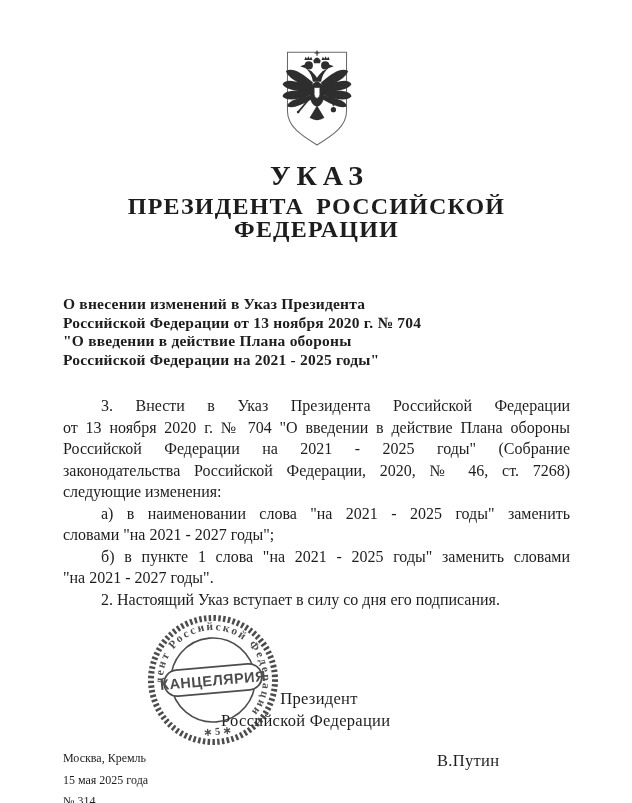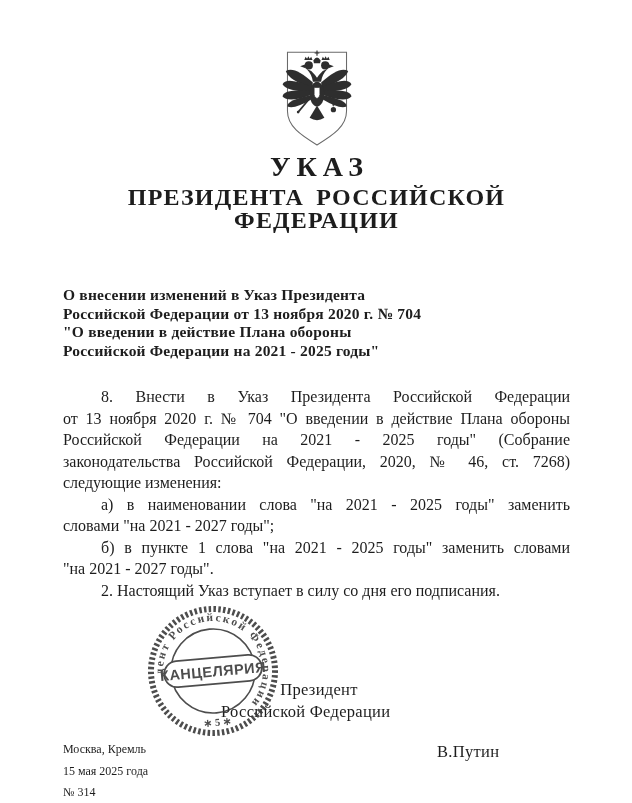--- a/index.html
+++ b/index.html
@@ -7,21 +7,21 @@
     width:632px;height:803px;background:#ffffff;
     font-family:"Liberation Serif", serif;
     color:#1d1d1d;
     -webkit-font-smoothing:antialiased;
     overflow:hidden;
   }
   .page{width:632px;height:803px;position:relative;box-sizing:border-box;padding:0 62px 0 63px;}
   .emblem-wrap{margin:46px auto 0;width:82px;height:106px;}
   .emblem-wrap svg{display:block;width:82px;height:106px;}
   .doc-type{
-    text-align:center;font-size:28px;font-weight:bold;
+    margin-top:9px;text-align:center;font-size:28px;font-weight:bold;
     letter-spacing:6px;padding-left:6px;line-height:30px;
   }
   .doc-issuer{
     margin-top:4px;text-align:center;font-size:24px;font-weight:bold;
     letter-spacing:1.2px;word-spacing:5px;line-height:23px;
   }
   .doc-title{
     margin-top:54px;text-align:left;font-weight:bold;
     font-size:15.5px;line-height:18.5px;letter-spacing:0.2px;
   }
@@ -79,21 +79,21 @@
   <div class="doc-issuer">ПРЕЗИДЕНТА РОССИЙСКОЙ ФЕДЕРАЦИИ</div>
 
   <div class="doc-title">
     <div>О внесении изменений в Указ Президента</div>
     <div>Российской Федерации от 13 ноября 2020 г. № 704</div>
     <div>"О введении в действие Плана обороны</div>
     <div>Российской Федерации на 2021 - 2025 годы"</div>
   </div>
 
   <div class="doc-body" id="body-block">
-      <div class="body-line first">8. Внести в Указ Президента Российской Федерации</div>
+      <div class="body-line first">3. Внести в Указ Президента Российской Федерации</div>
       <div class="body-line">от 13 ноября 2020 г. № 704 "О введении в действие Плана обороны</div>
       <div class="body-line">Российской Федерации на 2021 - 2025 годы" (Собрание</div>
       <div class="body-line">законодательства Российской Федерации, 2020, № 46, ст. 7268)</div>
       <div class="body-line last">следующие изменения:</div>
       <div class="body-line first">а) в наименовании слова "на 2021 - 2025 годы" заменить</div>
       <div class="body-line last">словами "на 2021 - 2027 годы";</div>
       <div class="body-line first">б) в пункте 1 слова "на 2021 - 2025 годы" заменить словами</div>
       <div class="body-line last">"на 2021 - 2027 годы".</div>
       <div class="body-line first last">2. Настоящий Указ вступает в силу со дня его подписания.</div>
     </div>

